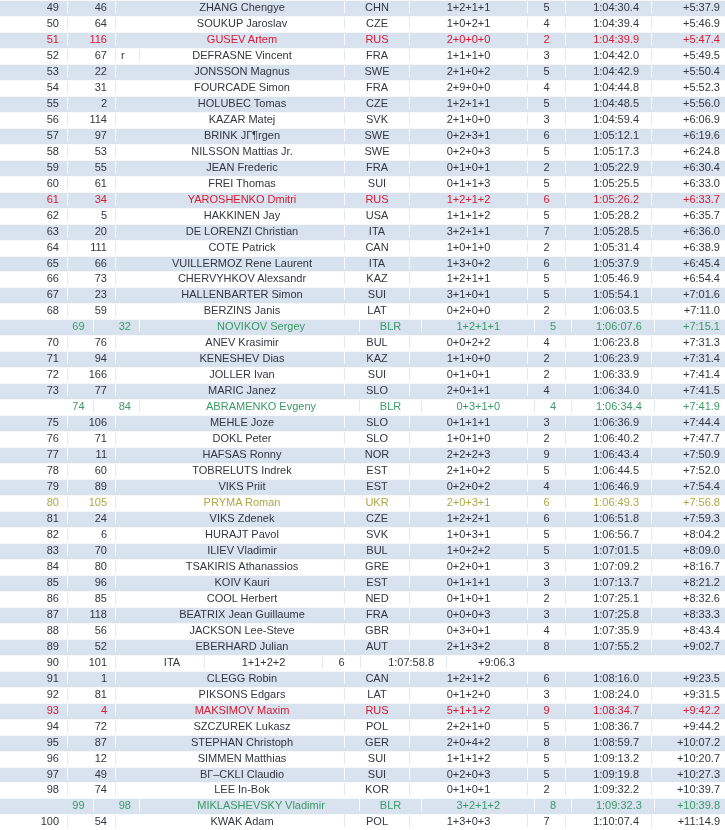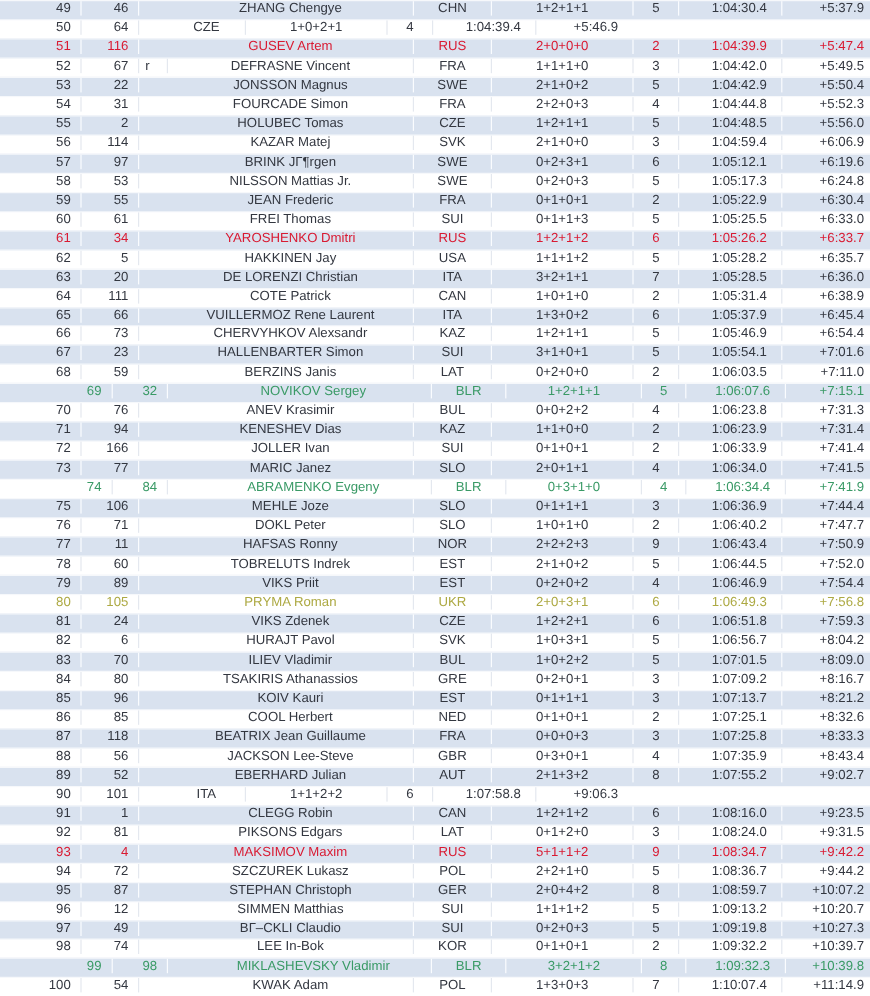--- a/index.html
+++ b/index.html
@@ -70,20 +70,21 @@
     <div class="cell c-shoot">1+2+1+1</div>
     <div class="cell c-miss">5</div>
     <div class="cell c-time">1:04:30.4</div>
     <div class="cell c-behind">+5:37.9</div>
   </div>
       <div class="row">
     <div class="cell c-pad"></div>
     <div class="cell c-rank">50</div>
     <div class="cell c-bib">64</div>
     <div class="cell c-flag"></div>
+    <div class="cell c-name">SOUKUP Jaroslav</div>
     <div class="cell c-nat">CZE</div>
     <div class="cell c-shoot">1+0+2+1</div>
     <div class="cell c-miss">4</div>
     <div class="cell c-time">1:04:39.4</div>
     <div class="cell c-behind">+5:46.9</div>
   </div>
       <div class="row alt hl hl-red">
     <div class="cell c-pad"></div>
     <div class="cell c-rank">51</div>
     <div class="cell c-bib">116</div>
@@ -119,21 +120,21 @@
     <div class="cell c-time">1:04:42.9</div>
     <div class="cell c-behind">+5:50.4</div>
   </div>
       <div class="row">
     <div class="cell c-pad"></div>
     <div class="cell c-rank">54</div>
     <div class="cell c-bib">31</div>
     <div class="cell c-flag"></div>
     <div class="cell c-name">FOURCADE Simon</div>
     <div class="cell c-nat">FRA</div>
-    <div class="cell c-shoot">2+2+0+3</div>
+    <div class="cell c-shoot">2+9+0+0</div>
     <div class="cell c-miss">4</div>
     <div class="cell c-time">1:04:44.8</div>
     <div class="cell c-behind">+5:52.3</div>
   </div>
       <div class="row alt">
     <div class="cell c-pad"></div>
     <div class="cell c-rank">55</div>
     <div class="cell c-bib">2</div>
     <div class="cell c-flag"></div>
     <div class="cell c-name">HOLUBEC Tomas</div>

